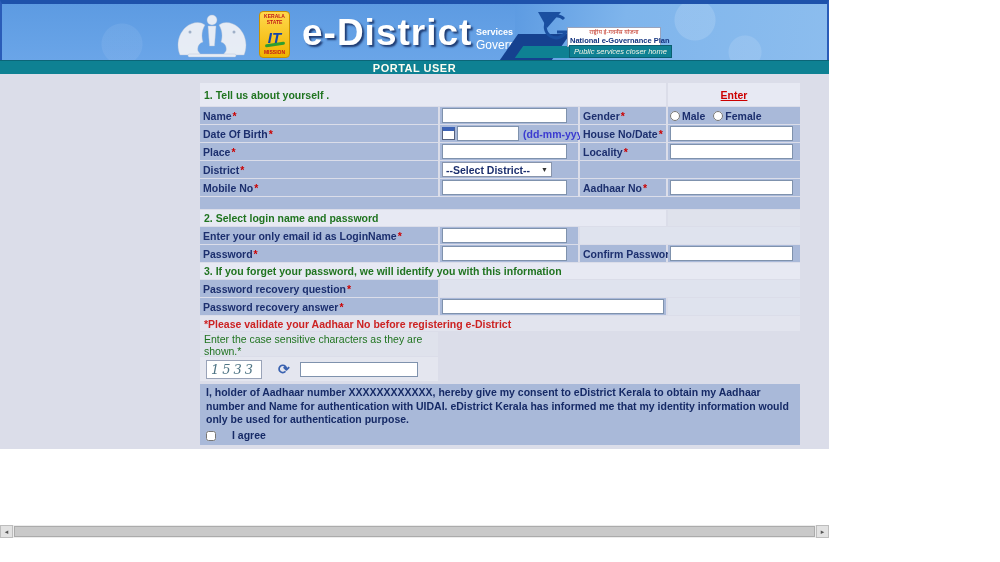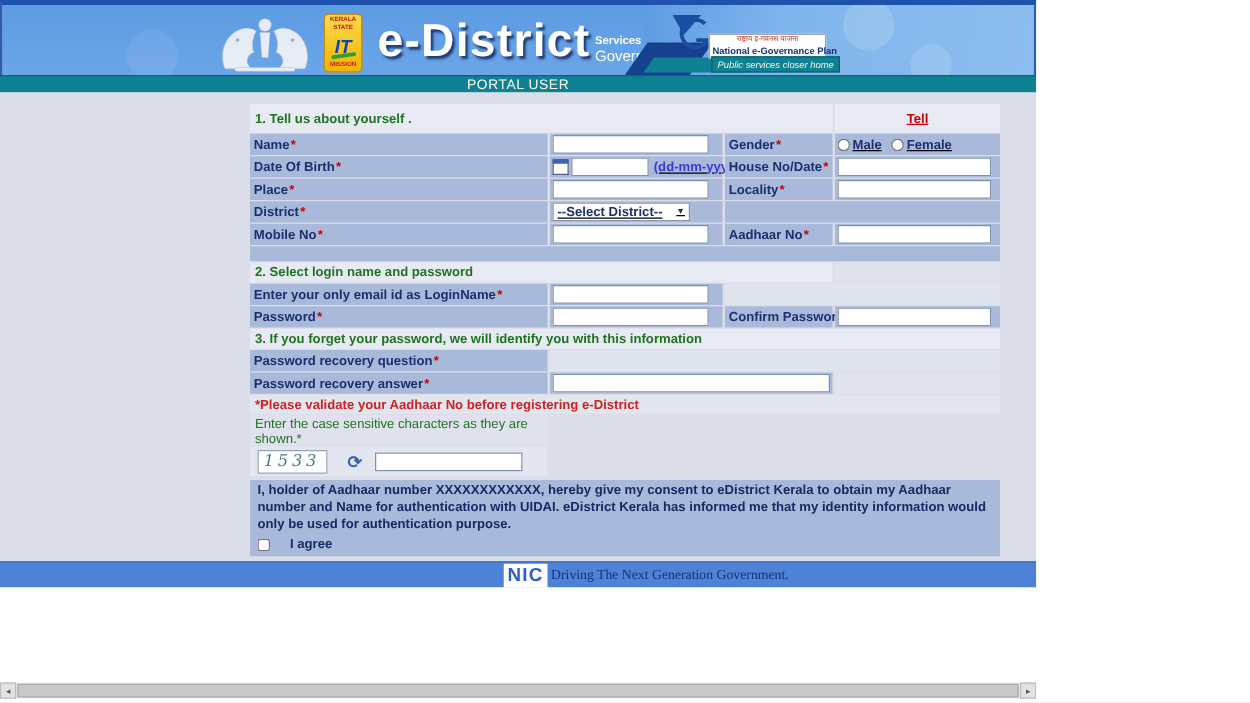--- a/index.html
+++ b/index.html
@@ -33,34 +33,34 @@
   .edst { position:absolute; left:300px; top:8px; font-size:37px; font-weight:bold; color:#fff; letter-spacing:1px;
           text-shadow:2px 2px 2px rgba(18,40,92,.85); }
   .svc  { position:absolute; left:474px; top:23px; font-size:9px; font-weight:bold; color:#fff; }
   .gok  { position:absolute; left:474px; top:34px; font-size:12px; color:#fff; }
   .negp-mark { position:absolute; left:22px; top:5px; }
   .negp-label { position:absolute; left:52px; top:23px; width:94px; background:#fff; border:1px solid #9aa4bd; padding:1px 2px; text-align:center; }
   .negp-hindi { font-size:6px; color:#c03020; line-height:1.2; white-space:nowrap; overflow:hidden; }
   .negp-en { font-size:7.5px; font-weight:bold; color:#12327e; white-space:nowrap; }
   .negp-tag { position:absolute; left:54px; top:41px; background:#0e8193; border:1px solid #0a5f70; color:#f6f6e6; font-size:7.5px; font-style:italic; padding:1px 4px; white-space:nowrap; }
 
-  .portal { height:14px; background:#0e8193; border-top:1px solid #0b6577; color:#fdfdf2; font-weight:normal;
+  .portal { height:14px; background:#0e8193; border-top:1px solid #0b6577; color:#fdfdf2; font-weight:bold;
             font-size:11px; text-align:center; line-height:14px; letter-spacing:.5px; }
 
   
   .main { height:375px; background:#dbdde9; padding-top:9px; overflow:hidden; }
   .form { width:600px; margin-left:200px; font-size:10.5px; }
   .row  { display:flex; height:17px; margin-bottom:1px; }
   .rh23 { height:23px; } .rh16 { height:16px; } .rh12 { height:12px; } .rh15 { height:15px; } .rh24 { height:24px; }
   .cell { margin-right:2px; height:100%; }
   .cell:last-child { margin-right:0; }
   .c1 { width:238px; } .c2 { width:138px; } .c3 { width:86px; } .c4 { width:132px; }
   .w226 { width:226px; } .grow { flex:1; }
   .lbl { background:#a9b9d9; color:#1c2f6e; font-weight:bold; display:flex; align-items:center; padding:0 3px; white-space:nowrap; }
-  .fld { background:#a9b9d9; display:flex; align-items:center; padding:0 2px;text-decoration:underline; }
+  .fld { background:#a9b9d9; display:flex; align-items:center; padding:0 2px; }
   .sec { background:#e7e9f3; display:flex; align-items:center; padding:0 4px; }
   .secr{ background:#dfe2ec; }
   .empty { background:#dfe3ee; }
   .sectitle { color:#207420; font-weight:bold; }
   .req { color:#cc0000; margin-left:1px; }
   .home { color:#cc0000; font-weight:bold; text-decoration:underline; cursor:pointer; margin:0 auto; }
   .ti { height:15px; border:1px solid #7f92ad; background:#fff; font-size:11px; padding:0 2px; }
   .w125{width:125px;} .w123{width:123px;} .w62{width:62px;} .w118{width:118px;} .w222{width:222px;}
   .sel { background:#fff; border:1px solid #8894ab; height:15px; display:flex; align-items:center; justify-content:space-between;
          color:#1c2f6e; font-weight:bold; padding:0 3px; cursor:pointer; }
@@ -142,21 +142,21 @@
   <div class="portal">PORTAL USER</div>
 
   <div class="main">
     <div class="form">
 
       <div class="row rh23">
         <div class="cell sec grow">
           <span class="sectitle">1. Tell us about yourself .</span>
         </div>
         <div class="cell sec c4">
-          <a class="home">Tell</a>
+          <a class="home">Enter</a>
         </div>
       </div>
 
       <div class="row">
         <div class="cell lbl c1">
           <span>Name </span>
             <span class="req">*</span>
         </div>
         <div class="cell fld c2">
             <input class="ti w125" style="">
@@ -329,24 +329,20 @@
         <span>I, holder of Aadhaar number XXXXXXXXXXXX, hereby give my consent to eDistrict Kerala to obtain my Aadhaar number and Name for authentication with UIDAI. eDistrict Kerala has informed me that my identity information would only be used for authentication purpose.</span>
         <div class="agree">
           <input type="checkbox" style="">
           <span>I agree</span>
         </div>
       </div>
 
     </div>
   </div>
 
-  <div class="footer">
-    <div class="nic">NIC</div>
-    <div class="tagline">Driving The Next Generation Government.</div>
-  </div>
 
   <div class="bottom"></div>
 
   <div class="hscroll">
     <div class="sbtn">◂</div>
     <div class="sthumb"></div>
     <div class="sbtn">▸</div>
   </div>
   <div class="endwhite"></div>
 

